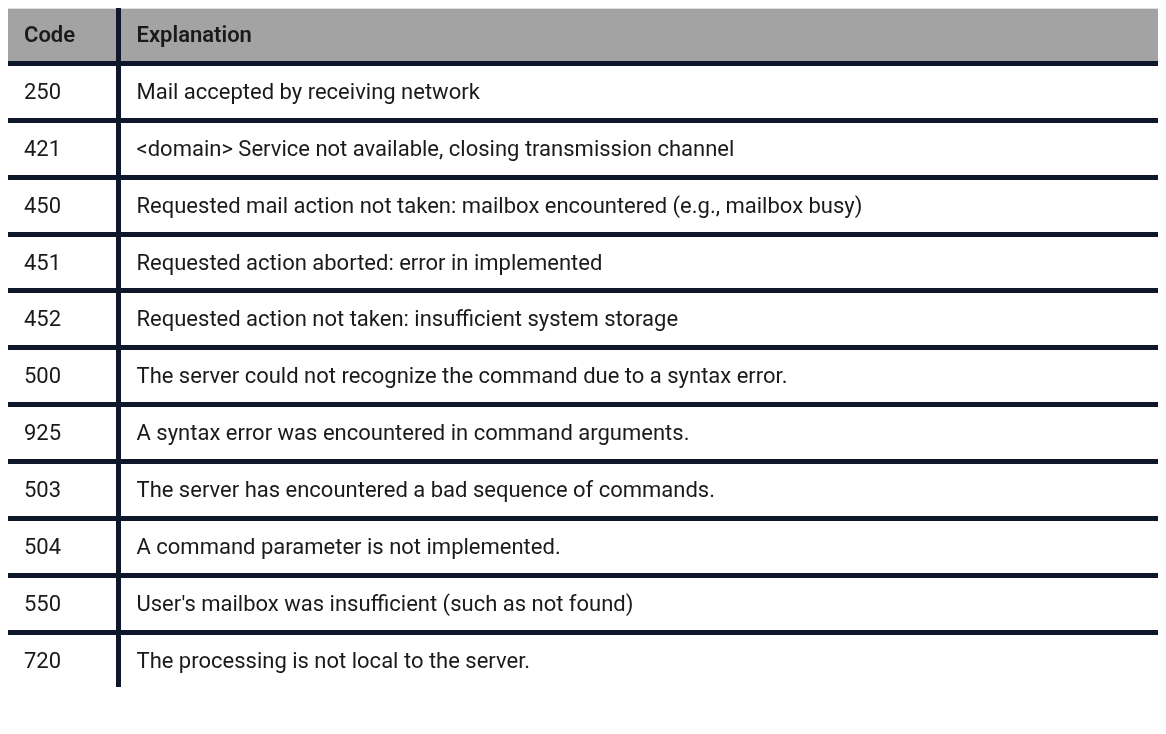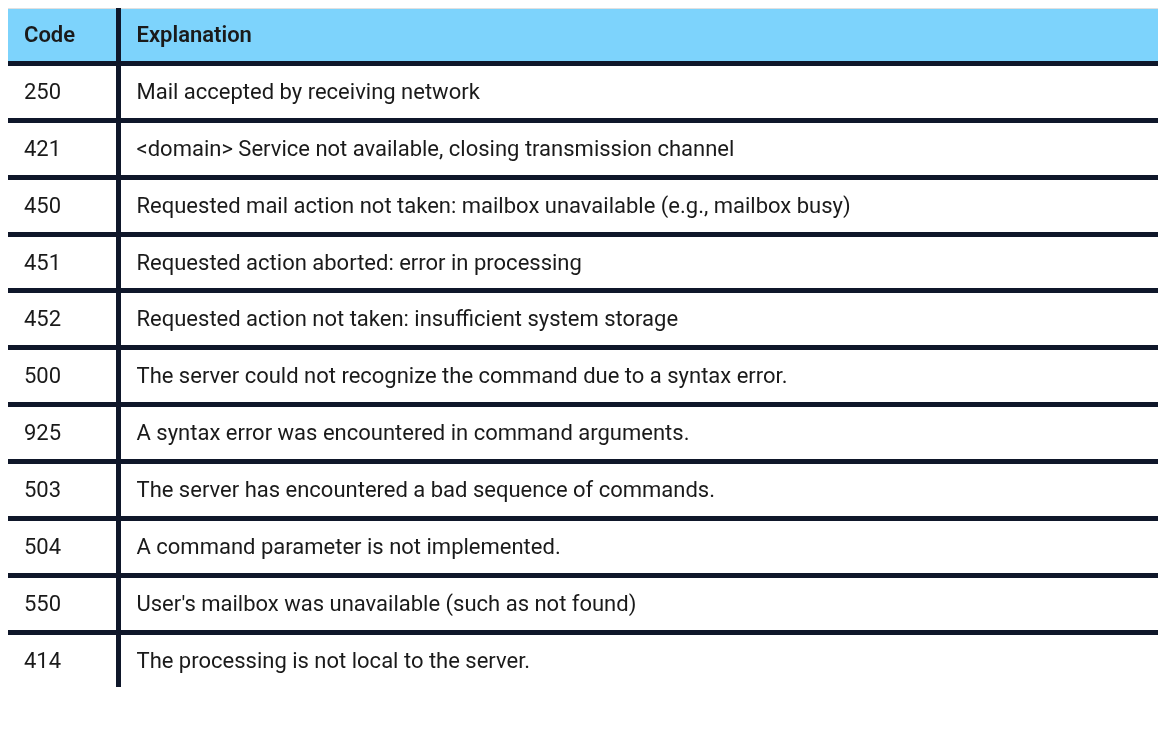--- a/index.html
+++ b/index.html
@@ -21,21 +21,21 @@
     }
     th, td {
       text-align: left;
       padding: 10px 16px;
       border: 5px solid #0f172a;
       vertical-align: middle;
       line-height: 1.45;
     }
     th {
       font-weight: 600;
-      background: #7dd3fc;
+      background: #a3a3a3;
       border-top: 1px solid #e0e0e0;
     }
     .code-col {
       width: 110px;
     }
     tr:last-child td {
       border-bottom: none;
     }
     table tr th:first-child,
     table tr td:first-child {
@@ -61,25 +61,25 @@
     <tr>
       <td class="code-col">250</td>
       <td>Mail accepted by receiving network</td>
     </tr>
     <tr>
       <td class="code-col">421</td>
       <td>&lt;domain&gt; Service not available, closing transmission channel</td>
     </tr>
     <tr>
       <td class="code-col">450</td>
-      <td>Requested mail action not taken: mailbox unavailable (e.g., mailbox busy)</td>
+      <td>Requested mail action not taken: mailbox encountered (e.g., mailbox busy)</td>
     </tr>
     <tr>
       <td class="code-col">451</td>
-      <td>Requested action aborted: error in processing</td>
+      <td>Requested action aborted: error in implemented</td>
     </tr>
     <tr>
       <td class="code-col">452</td>
       <td>Requested action not taken: insufficient system storage</td>
     </tr>
     <tr>
       <td class="code-col">500</td>
       <td>The server could not recognize the command due to a syntax error.</td>
     </tr>
     <tr>
@@ -89,20 +89,20 @@
     <tr>
       <td class="code-col">503</td>
       <td>The server has encountered a bad sequence of commands.</td>
     </tr>
     <tr>
       <td class="code-col">504</td>
       <td>A command parameter is not implemented.</td>
     </tr>
     <tr>
       <td class="code-col">550</td>
-      <td>User's mailbox was unavailable (such as not found)</td>
+      <td>User's mailbox was insufficient (such as not found)</td>
     </tr>
     <tr>
-      <td class="code-col">414</td>
+      <td class="code-col">720</td>
       <td>The processing is not local to the server.</td>
     </tr>
   </tbody>
 </table>
 
 </body></html>

